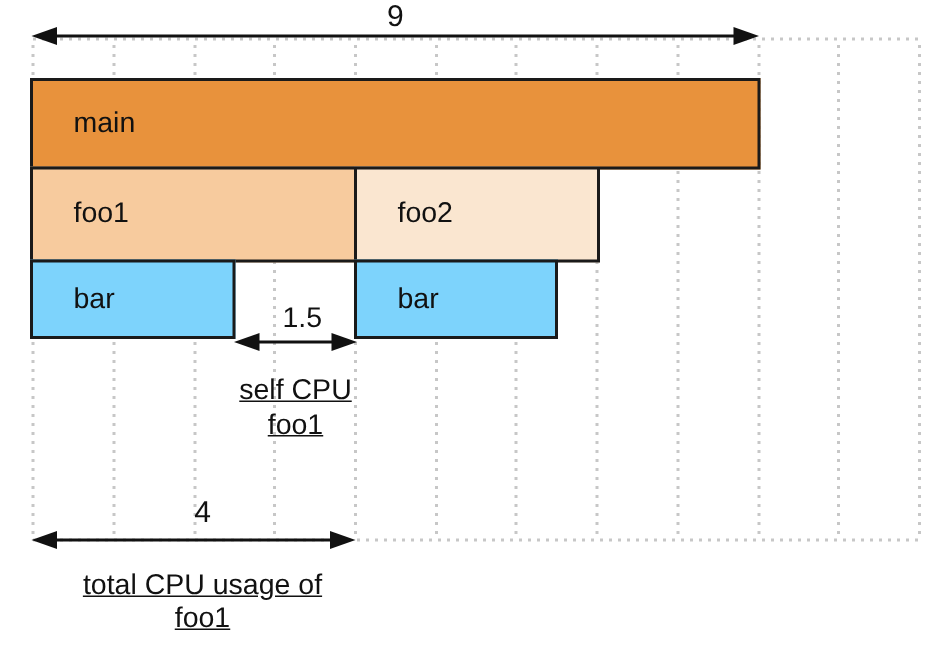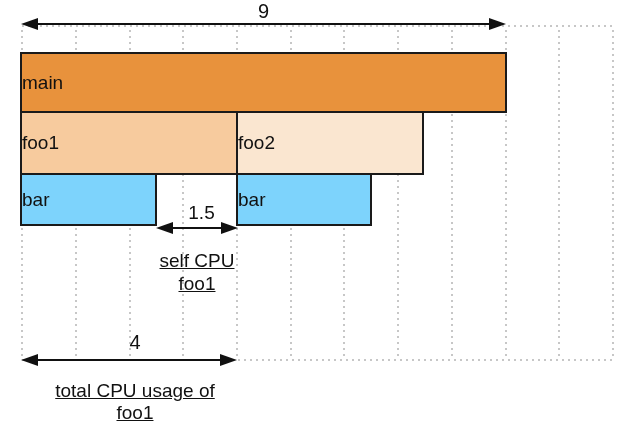--- a/index.html
+++ b/index.html
@@ -15,21 +15,21 @@
   
   .hdots{
     position:absolute;height:2px;z-index:1;
     background:repeating-linear-gradient(to right,#c7c7c7 0px,#c7c7c7 2px,transparent 2px,transparent 6px);
   }
   
   .frame{
     position:absolute;z-index:2;border:2px solid #1a1a1a;box-sizing:border-box;
     display:flex;align-items:center;font-size:19px;
   }
-  .frame .lbl{padding-left:0;}
+  .frame .lbl{padding-left:27px;}
   .f-main{background:#E8923C;}
   .f-foo1{background:#F7CB9E;}
   .f-foo2{background:#FAE6D0;}
   .f-bar{background:#7dd3fc;}
   
   .arrow{position:absolute;height:14px;z-index:3;}
   .arrow .shaft{position:absolute;left:4px;right:4px;top:6px;height:2px;background:#111;}
   .arrow .head-l,.arrow .head-r{
     position:absolute;top:1px;width:0;height:0;
     border-top:6px solid transparent;border-bottom:6px solid transparent;
@@ -61,21 +61,21 @@
 
   <div class="hdots" style="left:22px;width:591px;top:25px"></div>
   <div class="hdots" style="left:22px;width:591px;top:359px"></div>
 
   <div class="frame f-main" style="left:20px;top:52px;width:487px;height:61px">
     <span class="lbl">main</span>
   </div>
   <div class="frame f-foo1" style="left:20px;top:111px;width:218px;height:64px">
     <span class="lbl">foo1</span>
   </div>
-  <div class="frame f-foo2" style="left:236px;top:111px;width:188px;height:64px">
+  <div class="frame f-foo2" style="left:236px;top:111px;width:164px;height:64px">
     <span class="lbl">foo2</span>
   </div>
   <div class="frame f-bar" style="left:20px;top:173px;width:137px;height:53px">
     <span class="lbl">bar</span>
   </div>
   <div class="frame f-bar" style="left:236px;top:173px;width:136px;height:53px">
     <span class="lbl">bar</span>
   </div>
 
   <div class="measure-num" style="left:21px;width:485px;top:0px">9</div>

